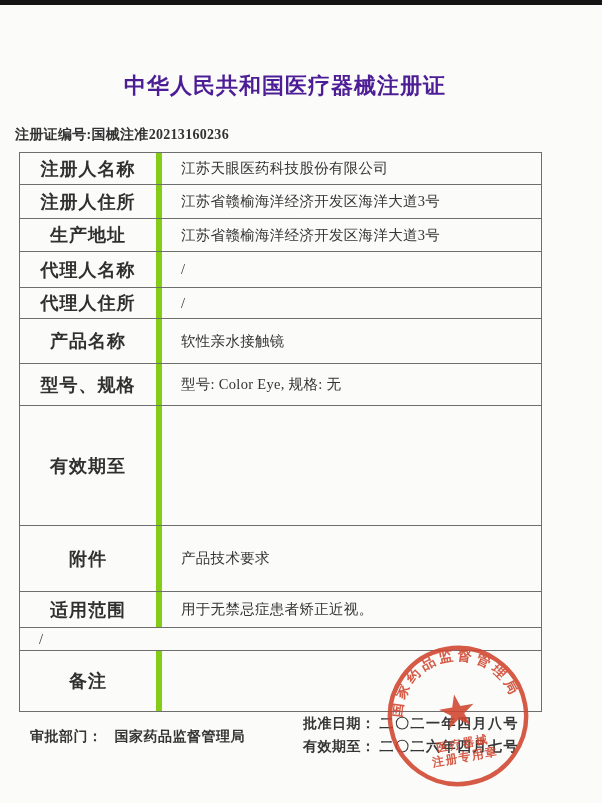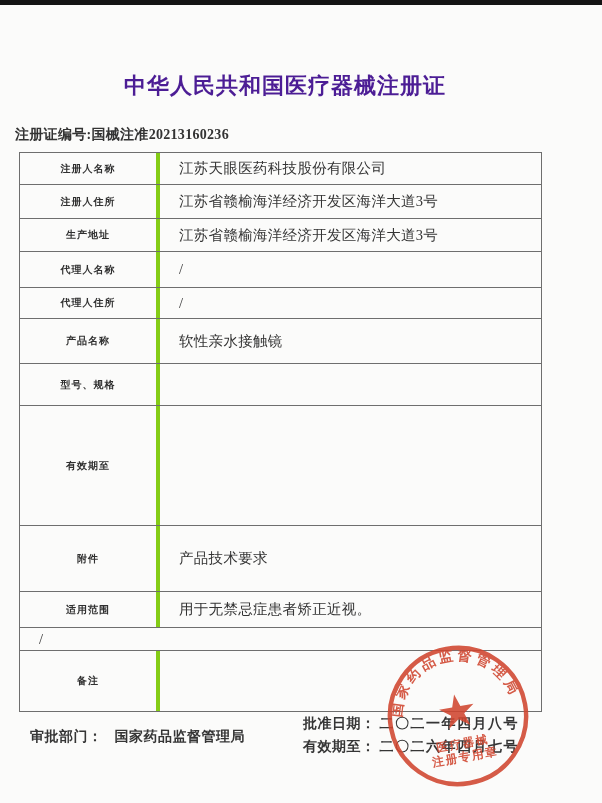--- a/index.html
+++ b/index.html
@@ -18,23 +18,23 @@
     position:absolute;top:126px;left:15px;
     font-size:14px;font-weight:bold;color:#333;letter-spacing:.3px;
   }
   .cert-table{
     position:absolute;top:152px;left:19px;width:521px;
     border:1px solid #6e6e6e;background:transparent;
   }
   .trow{display:flex;border-top:1px solid #6e6e6e;}
   .trow:first-child{border-top:none;}
   .cell-label{
-    width:136px;flex:0 0 136px;border-right:4px solid #84cc16;
+    width:136px;flex:0 0 136px;border-right:6px solid #84cc16;
     display:flex;align-items:center;justify-content:center;
-    font-weight:bold;font-size:10px;color:#303030;letter-spacing:1px;
+    font-weight:bold;font-size:18px;color:#303030;letter-spacing:1px;
     text-align:left;
   }
   .cell-value{
     flex:1;display:flex;align-items:center;
     padding:4px 10px 4px 19px;
     font-size:14.5px;color:#343434;line-height:1.72;
     letter-spacing:.3px;
   }
   .trow:nth-child(1){height:31px}
   .trow:nth-child(2){height:33px}
@@ -93,20 +93,21 @@
   <div class="trow">
       <div class="cell-label">代理人住所</div>
       <div class="cell-value">/</div>
     </div>
   <div class="trow">
       <div class="cell-label">产品名称</div>
       <div class="cell-value">软性亲水接触镜</div>
     </div>
   <div class="trow">
       <div class="cell-label">型号、规格</div>
+      <div class="cell-value">型号: Color Eye, 规格: 无</div>
     </div>
   <div class="trow">
       <div class="cell-label">有效期至</div>
     </div>
   <div class="trow">
       <div class="cell-label">附件</div>
       <div class="cell-value">产品技术要求</div>
     </div>
   <div class="trow">
       <div class="cell-label">适用范围</div>

